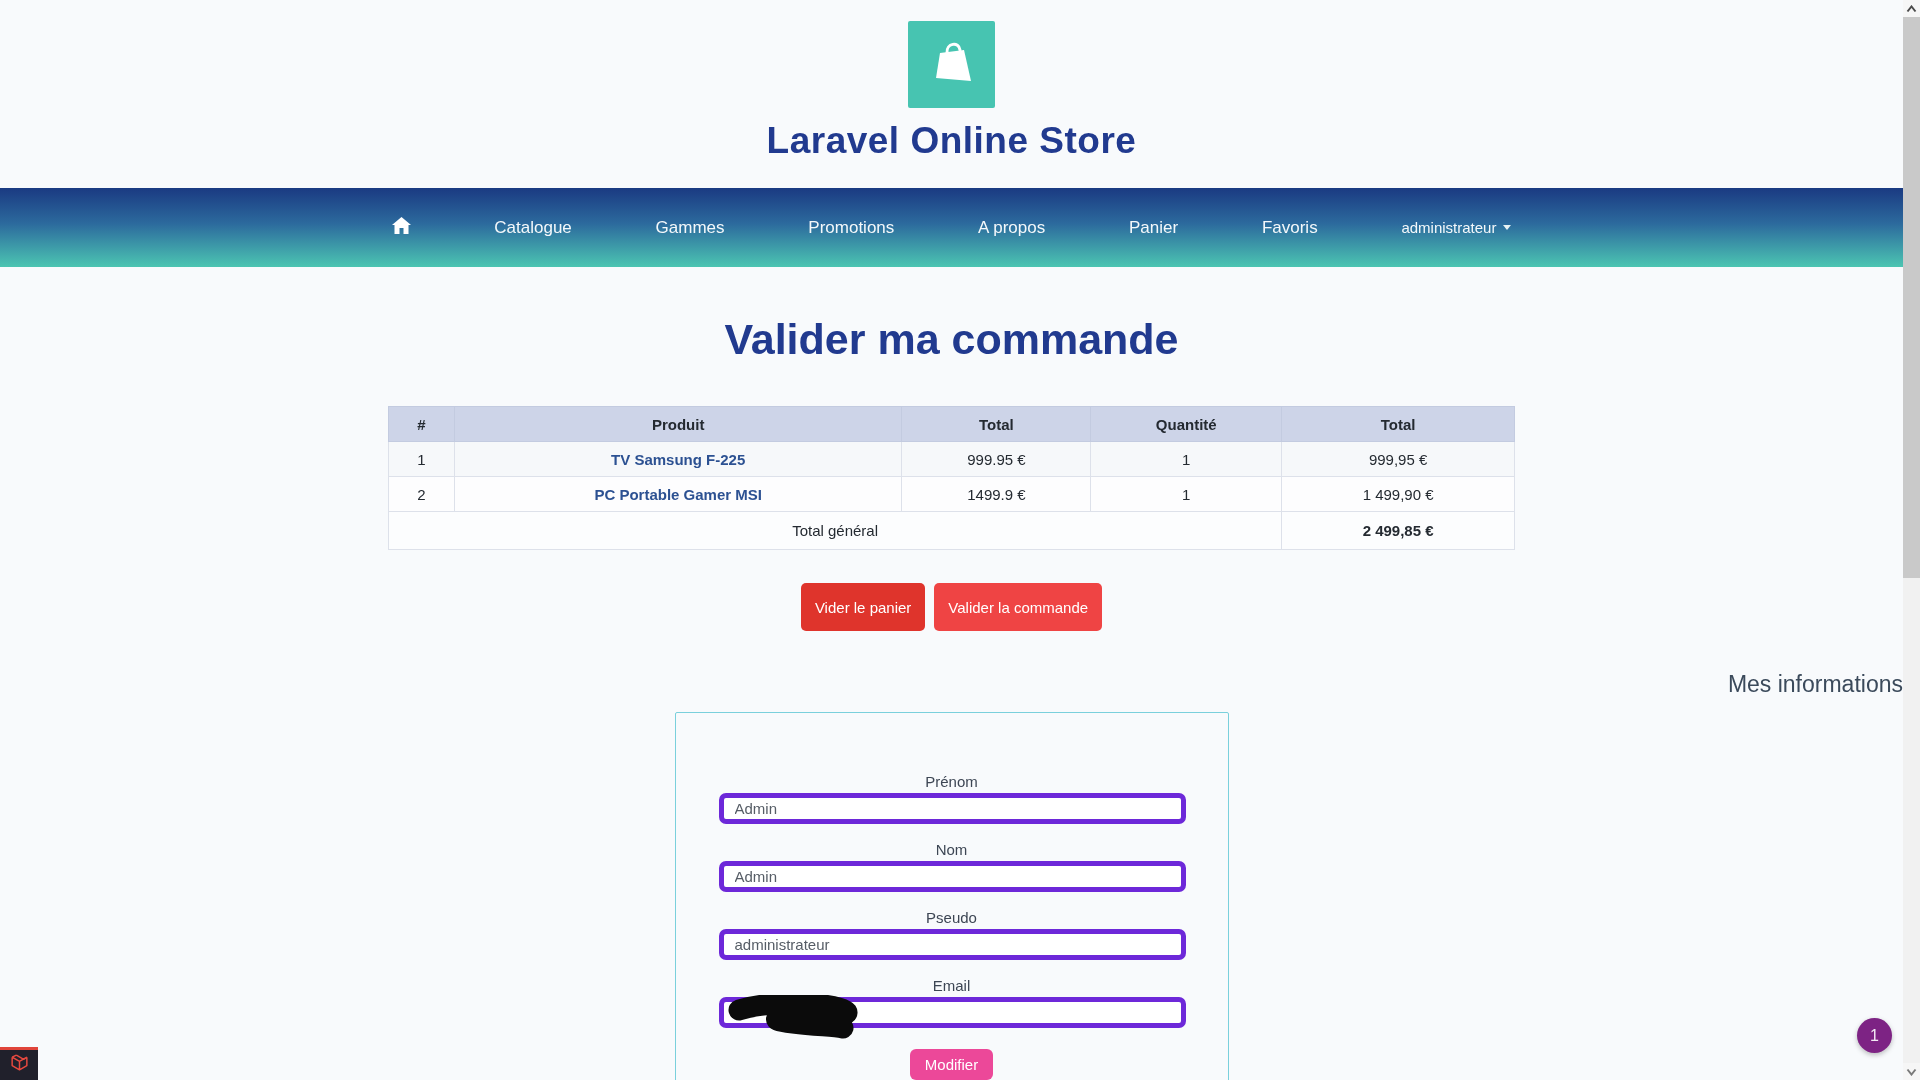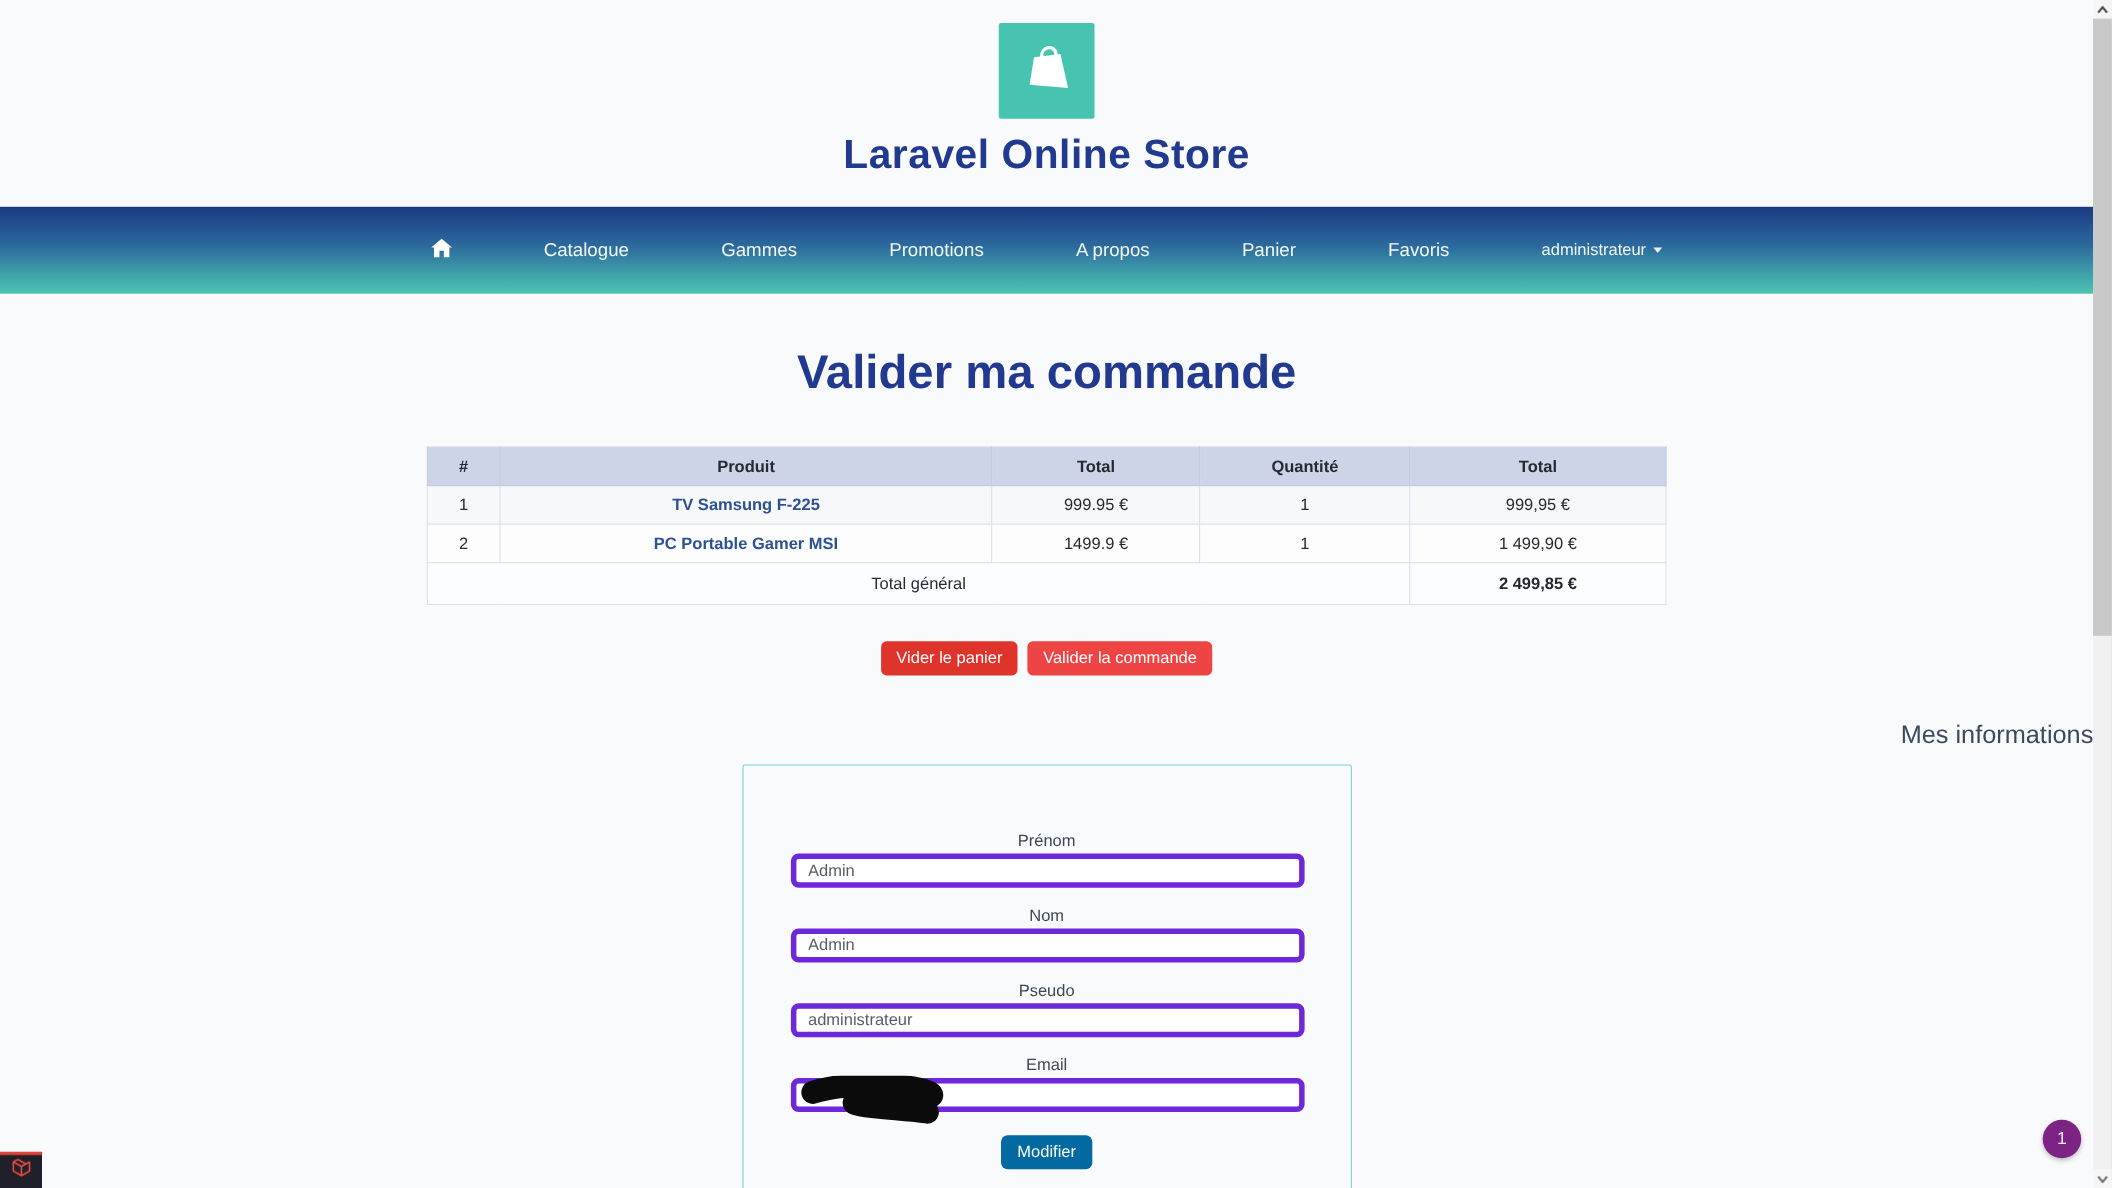--- a/index.html
+++ b/index.html
@@ -80,21 +80,21 @@
     color: #2c5192; font-weight: 700; cursor: pointer;
   }
   .grand-total { font-weight: 700; }
 
   
   .actions {
     margin-top: 33px; display: flex; justify-content: center; gap: 9px;
   }
   .btn {
     border: none; border-radius: 5px; color: #fff; font-size: 15px;
-    font-family: inherit; padding: 7px 14px; cursor: pointer; height: 31px;
+    font-family: inherit; padding: 24px 14px; cursor: pointer; height: 31px;
     display: flex; align-items: center;
   }
   .btn-danger { background: #df342c; }
   .btn-primary { background: #ef4444; }
 
   
   .info-title {
     margin-top: 40px; text-align: right;
     font-size: 23px; font-weight: 500; color: #3b4a5b;
   }
@@ -112,21 +112,21 @@
   .field-input {
     width: 467px; height: 31px; border: 5px solid #6d28d9; border-radius: 7px;
     padding: 0 11px; font-size: 15px; color: #565d66; background: #fff;
     font-family: inherit; outline: none; display: block;
   }
   .redaction {
     position: absolute; left: 4px; top: -2px; pointer-events: none;
   }
   .modify-row { text-align: center; margin-top: 21px; }
   .btn-modify {
-    background: #0369a1; border: none; border-radius: 6px; color: #fff;
+    background: #ec4899; border: none; border-radius: 6px; color: #fff;
     font-size: 15px; font-family: inherit; padding: 7px 15px; cursor: pointer;
   }
 
   
   .chat-badge {
     position: fixed; right: 28px; bottom: 27px;
     width: 35px; height: 35px; border-radius: 50%;
     background: #7d2384; color: #f3eaf4; font-size: 16px;
     display: flex; align-items: center; justify-content: center;
     box-shadow: 0 2px 5px rgba(0,0,0,0.25); cursor: pointer;

